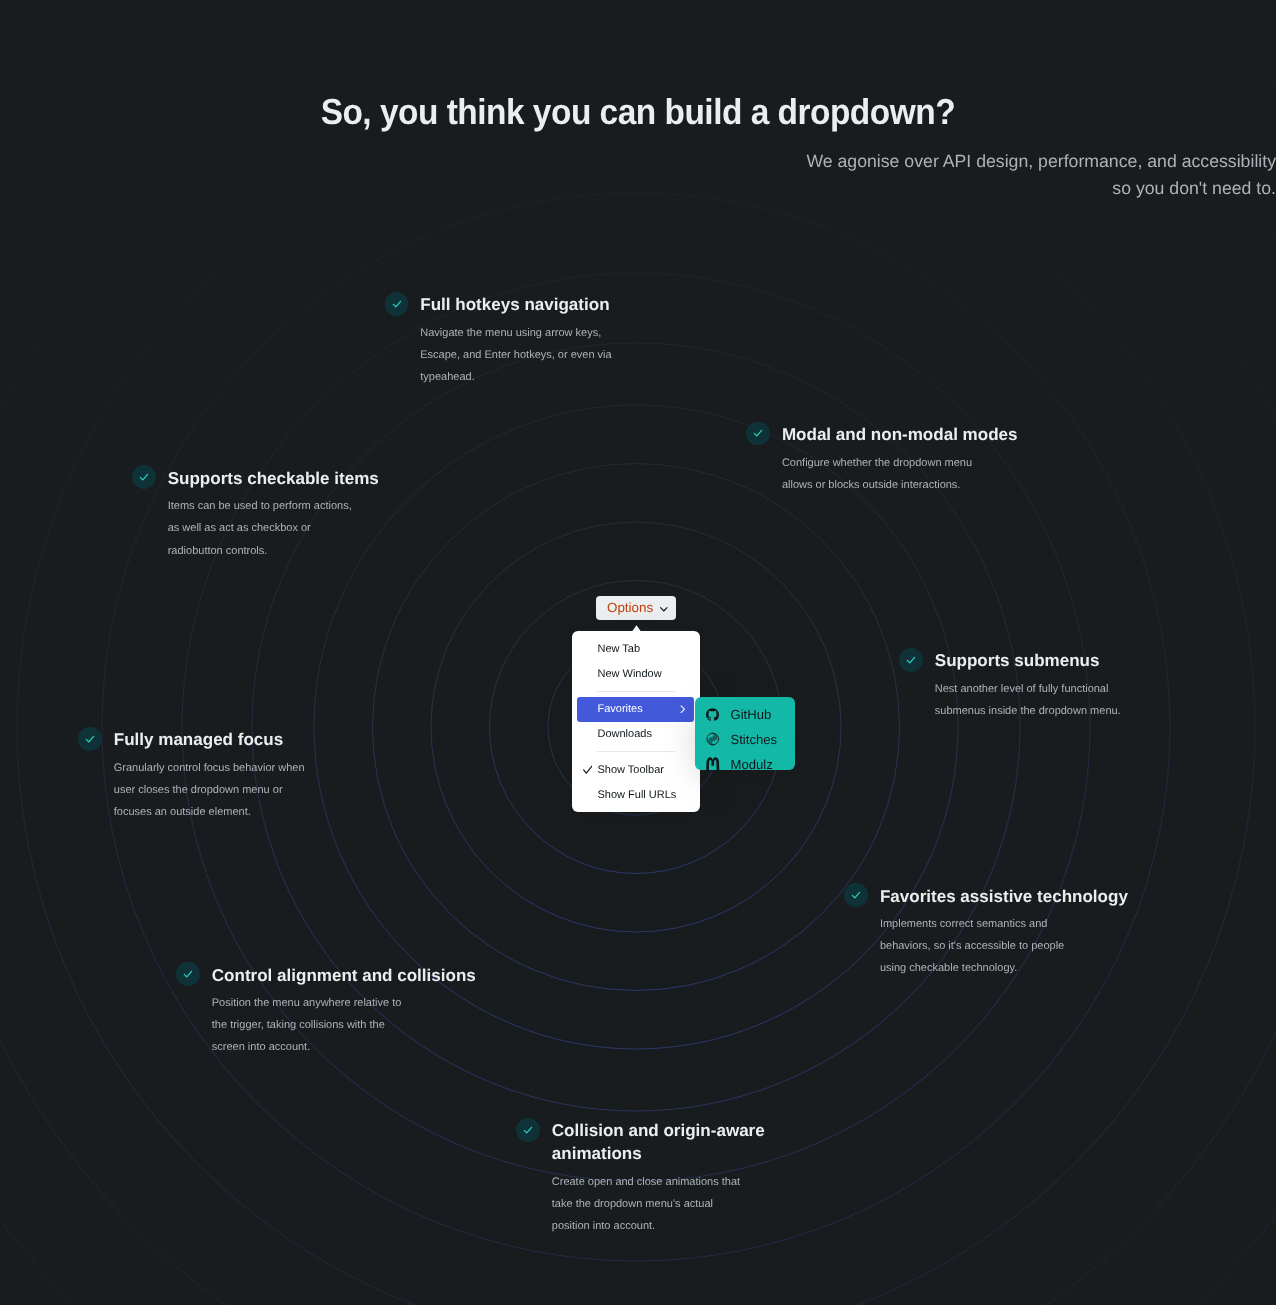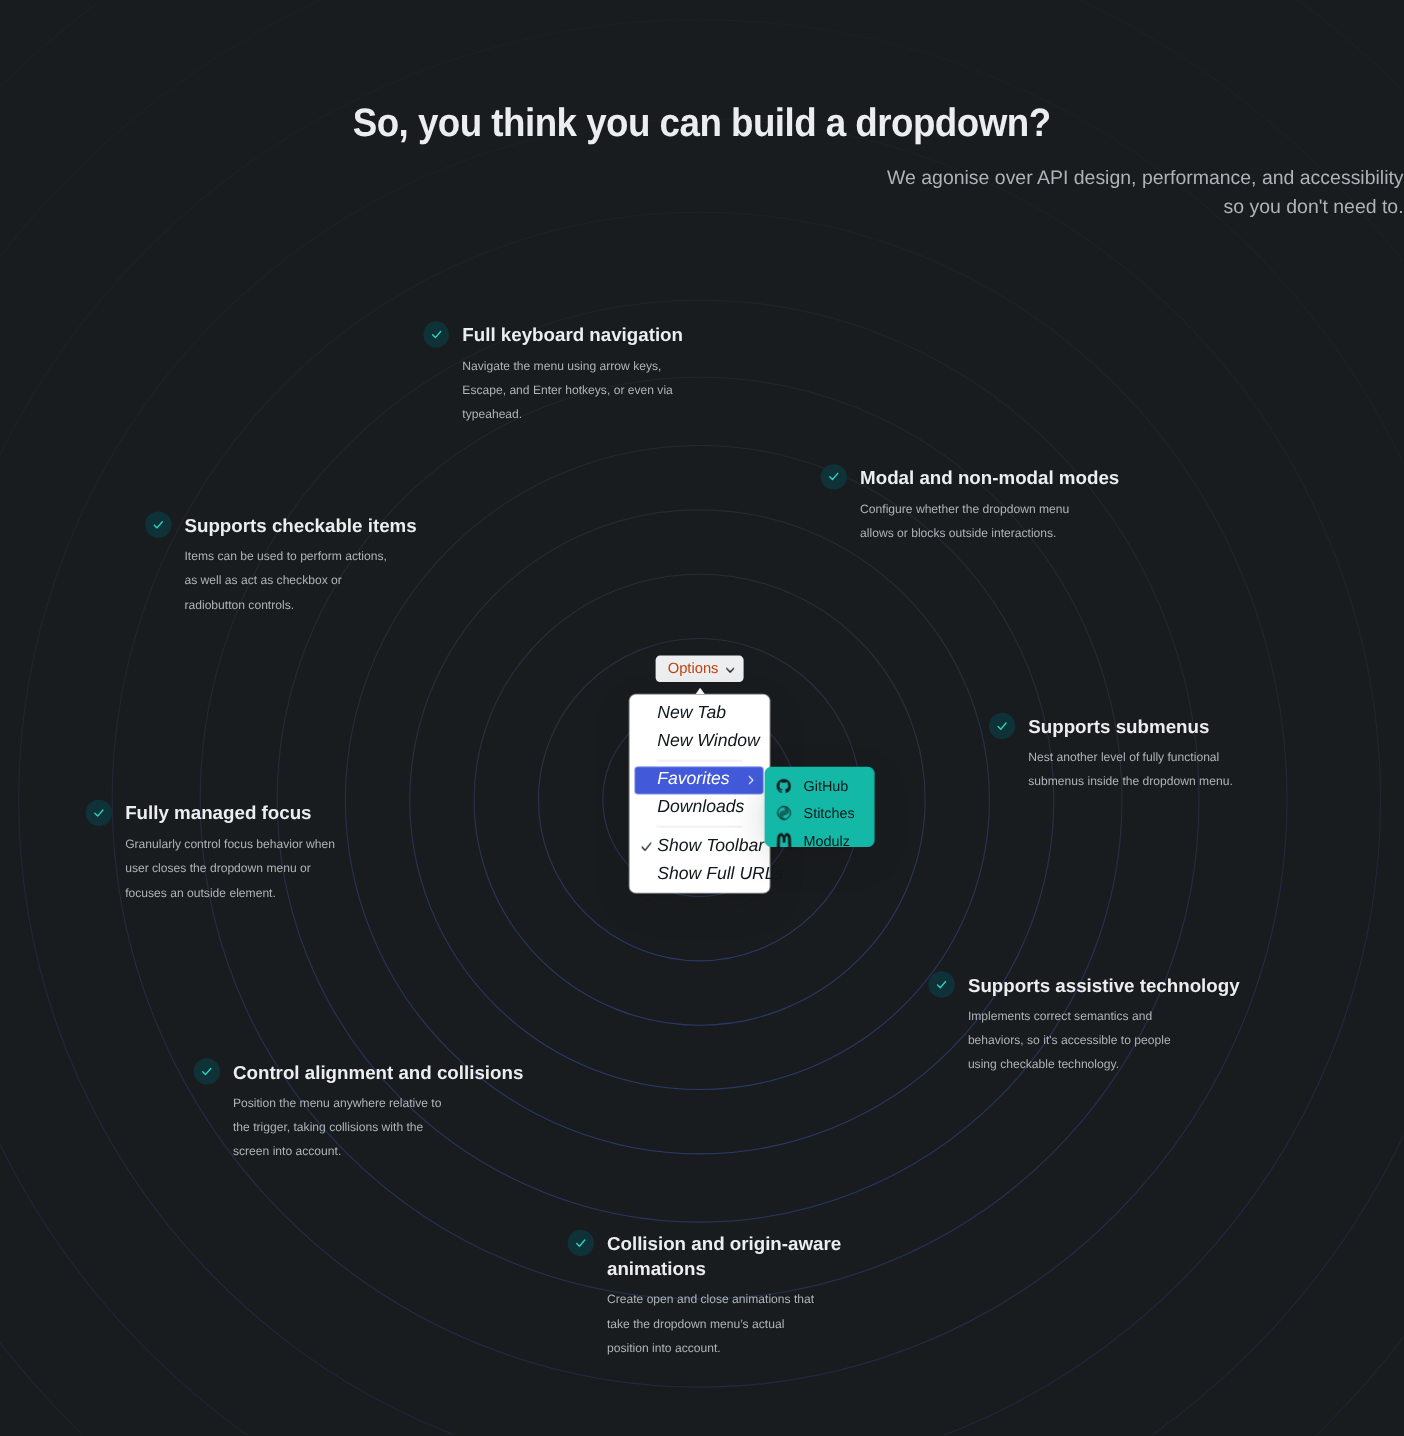--- a/index.html
+++ b/index.html
@@ -42,22 +42,22 @@
   .trigger .cv { display:block; margin-top:1px; }
 
   
   .menu { position:absolute; left:572.1px; top:631.2px; width:127.7px; height:181px;
      background:#fff; border-radius:6px;
      box-shadow:0 10px 38px -10px rgba(22,23,24,.35),0 10px 20px -15px rgba(22,23,24,.2);
      padding:5px 0; }
   .menu-arrow { position:absolute; left:631.5px; top:625.1px; width:9px; height:6.2px;}
   .menu-arrow svg { display:block; }
   .mi { height:25px; display:flex; align-items:center; padding:0 5px 0 20px;
-     font-size:16px; color:#11181c; border-radius:3px; position:relative; white-space:nowrap;
-     margin:0 5.3px 0 5.4px;font-style:italic; }
+     font-size:11px; color:#11181c; border-radius:3px; position:relative; white-space:nowrap;
+     margin:0 5.3px 0 5.4px; }
   .mi.hl { background:#425ada; color:#fff; }
   .mi .ind { position:absolute; left:0px; top:0; width:20px; height:25px; display:flex;
      align-items:center; justify-content:center; }
   .mi .arr { position:absolute; right:8.8px; top:0; height:25px; display:flex; align-items:center; }
   .sep { height:1px; background:#e6e8eb; margin:4.75px 24.8px 4.75px 25.4px; }
 
   
   .submenu { position:absolute; left:694.8px; top:697px; width:100.5px; height:73px;
      background:#14b8a6; border-radius:6px;
      box-shadow:0 10px 38px -10px rgba(22,23,24,.35),0 10px 20px -15px rgba(22,23,24,.2);
@@ -119,21 +119,21 @@
   <div class="subtitle">We agonise over API design, performance, and accessibility
 so you don't need to.</div>
 
   <div id="features">
       <div class="feat" style="left:384.7px;top:291.8px">
         <span class="fi">
           <svg width="14" height="14" viewBox="0 0 28 28" fill="none">
             <path d="M6.6 14.8 L11.6 19.8 L21.2 8.6" stroke="#2ad4bf" stroke-width="2.5" stroke-linecap="round" stroke-linejoin="round"></path>
           </svg>
         </span>
-        <h3>Full keyboard navigation</h3>
+        <h3>Full hotkeys navigation</h3>
         <p style="top:30px">Navigate the menu using arrow keys,
 Escape, and Enter hotkeys, or even via
 typeahead.</p>
       </div>
       <div class="feat" style="left:746.3px;top:421.6px">
         <span class="fi">
           <svg width="14" height="14" viewBox="0 0 28 28" fill="none">
             <path d="M6.6 14.8 L11.6 19.8 L21.2 8.6" stroke="#2ad4bf" stroke-width="2.5" stroke-linecap="round" stroke-linejoin="round"></path>
           </svg>
         </span>
@@ -172,21 +172,21 @@
         <p style="top:30px">Granularly control focus behavior when
 user closes the dropdown menu or
 focuses an outside element.</p>
       </div>
       <div class="feat" style="left:844.3px;top:883.3px">
         <span class="fi">
           <svg width="14" height="14" viewBox="0 0 28 28" fill="none">
             <path d="M6.6 14.8 L11.6 19.8 L21.2 8.6" stroke="#2ad4bf" stroke-width="2.5" stroke-linecap="round" stroke-linejoin="round"></path>
           </svg>
         </span>
-        <h3>Supports assistive technology</h3>
+        <h3>Favorites assistive technology</h3>
         <p style="top:30px">Implements correct semantics and
 behaviors, so it's accessible to people
 using checkable technology.</p>
       </div>
       <div class="feat" style="left:176.2px;top:962.2px">
         <span class="fi">
           <svg width="14" height="14" viewBox="0 0 28 28" fill="none">
             <path d="M6.6 14.8 L11.6 19.8 L21.2 8.6" stroke="#2ad4bf" stroke-width="2.5" stroke-linecap="round" stroke-linejoin="round"></path>
           </svg>
         </span>

